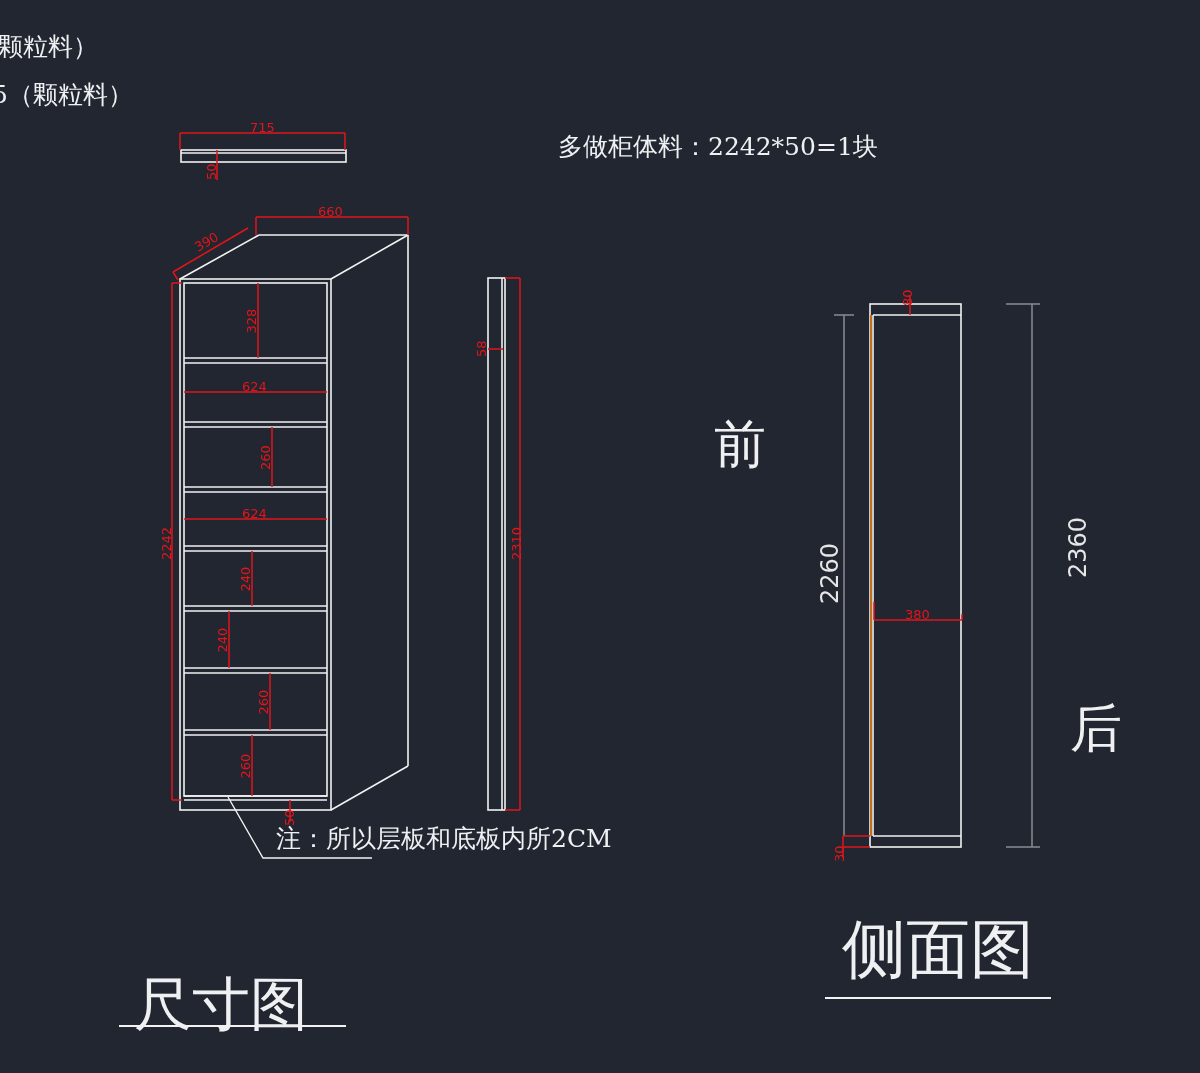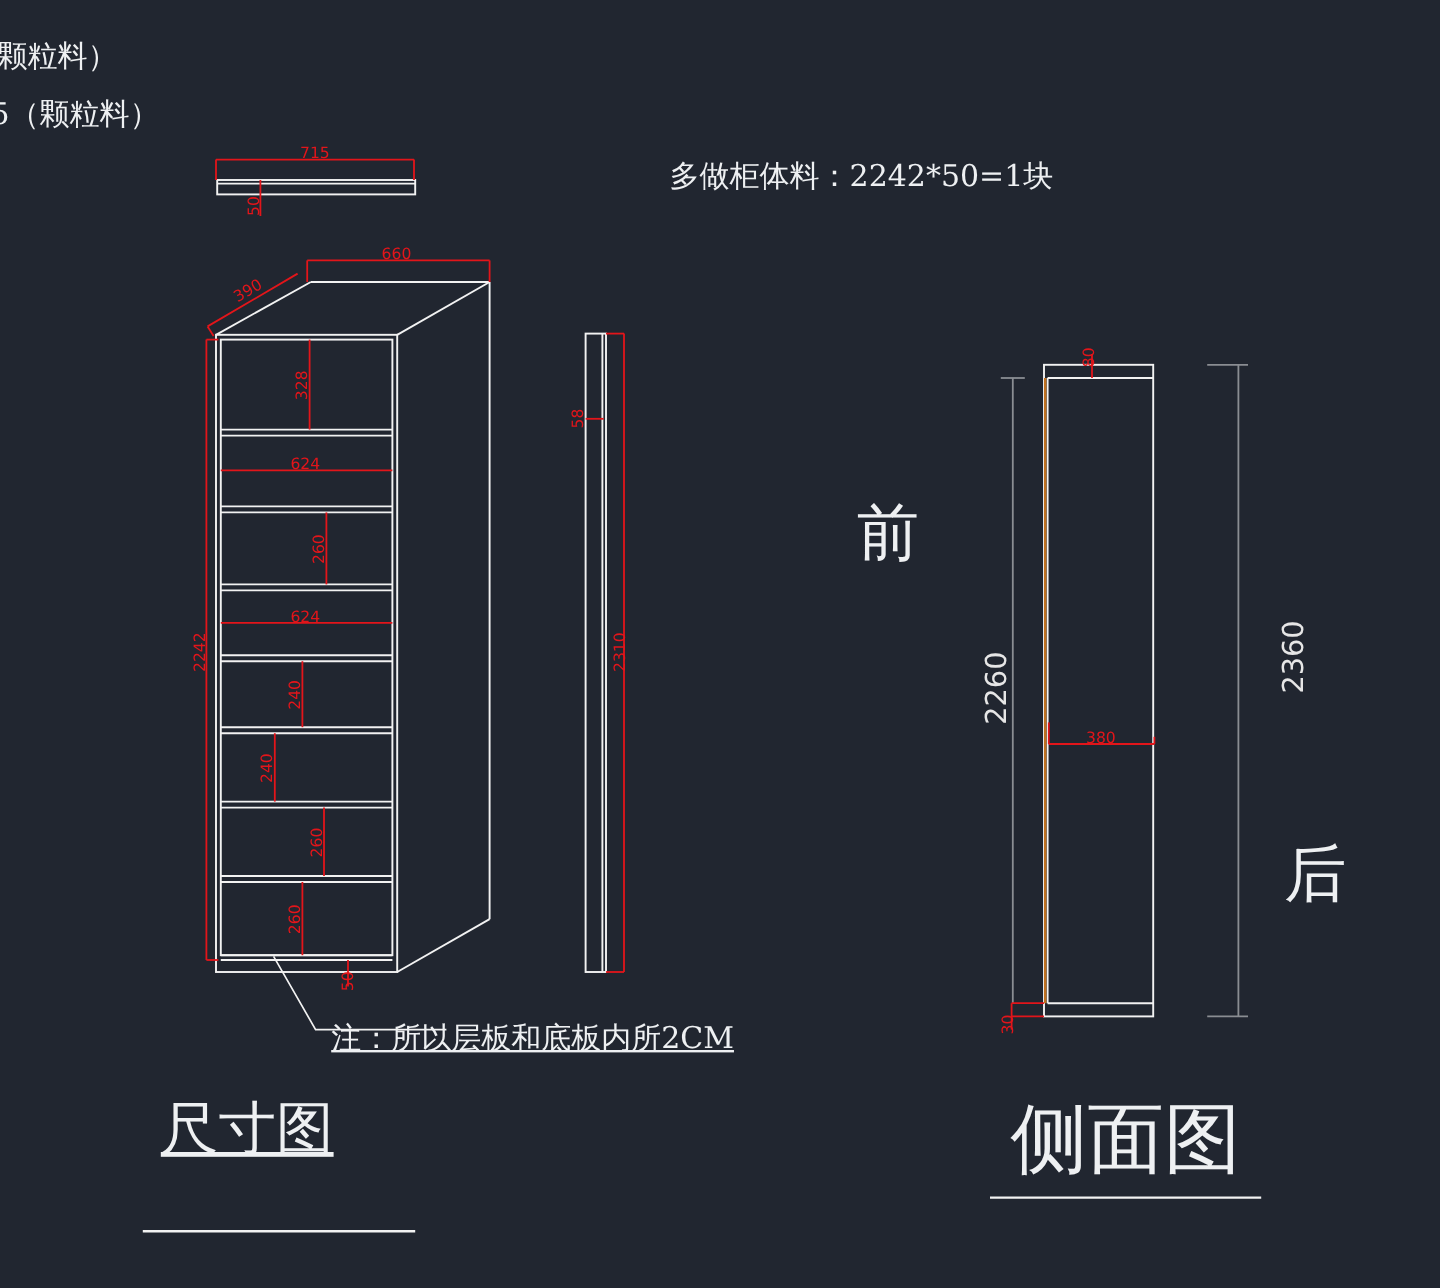--- a/index.html
+++ b/index.html
@@ -144,17 +144,17 @@
   <text class="dimtxt" x="905" y="619">380</text>
   <text class="dimtxt" x="0" y="0" transform="translate(912,306) rotate(-90)">80</text>
   <text class="dimtxt" x="0" y="0" transform="translate(844,862) rotate(-90)">30</text>
   <text class="graytxt" x="0" y="0" transform="translate(838,604) rotate(-90)">2260</text>
   <text class="graytxt" x="0" y="0" transform="translate(1086,578) rotate(-90)">2360</text>
 
   <line x1="119" y1="1026" x2="346" y2="1026" stroke="#f2f2f2" stroke-width="2"></line>
   <line x1="825" y1="998" x2="1051" y2="998" stroke="#f2f2f2" stroke-width="2"></line>
 </svg>
 
-<div class="txt" style="left:276px; top:848px; font-size:25px;text-decoration:underline;">注：所以层板和底板内所2CM</div>
+<div class="txt" style="left:276px; top:822px; font-size:25px;">注：所以层板和底板内所2CM</div>
 <div class="txt" style="left:714px; top:410px; font-size:52px;">前</div>
 <div class="txt" style="left:1070px; top:694px; font-size:52px;">后</div>
-<div class="txt" style="left:134px; top:909px; font-size:48px;text-decoration:underline;">尺寸图</div>
+<div class="txt" style="left:134px; top:966px; font-size:58px;">尺寸图</div>
 <div class="txt" style="left:842px; top:906px; font-size:64px;">侧面图</div>
 
 </body></html>

